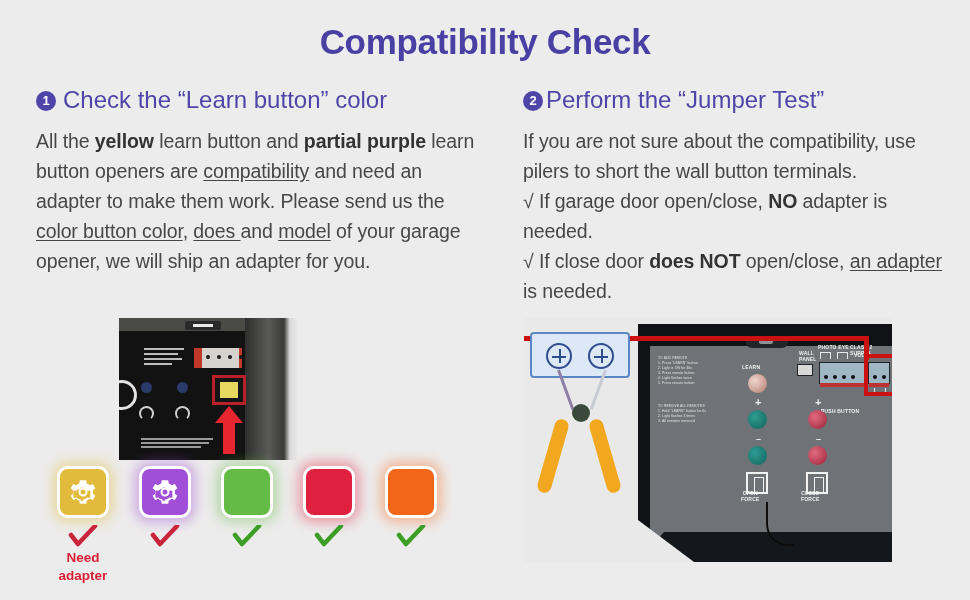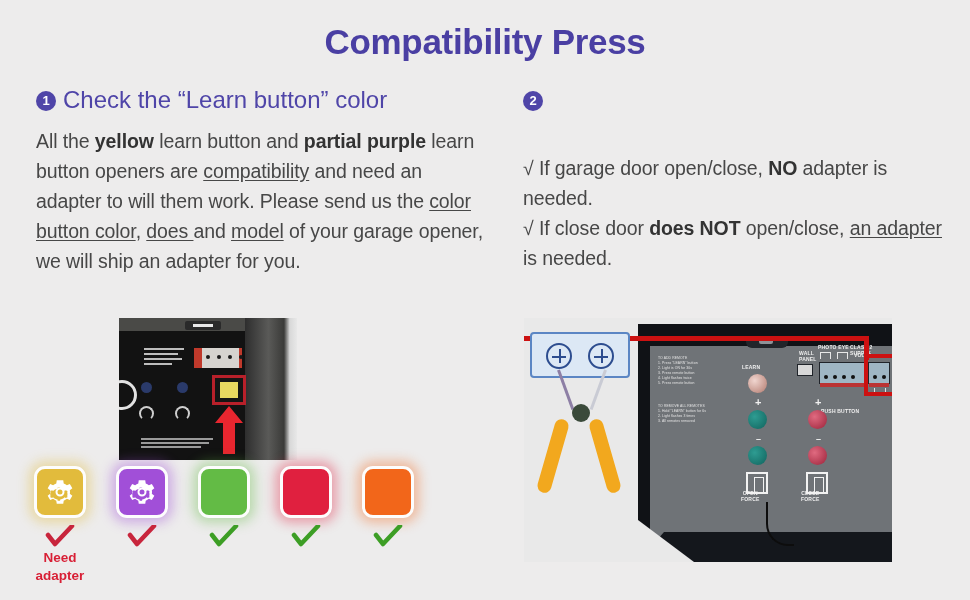--- a/index.html
+++ b/index.html
@@ -131,21 +131,21 @@
     background:#dce8f5; border:2px solid #5b86c4; border-radius:4px;
   }
   .pr-screw { position:absolute; top:9px; width:26px; height:26px; border-radius:50%; border:2.5px solid #2d4d8f; }
   .pr-screw::before{content:"";position:absolute;left:4px;top:10.5px;width:14px;height:2.5px;background:#2d4d8f;}
   .pr-screw::after {content:"";position:absolute;left:10.5px;top:4px;width:2.5px;height:14px;background:#2d4d8f;}
   .pr-jaw { position:absolute; width:3px; background:#9a9aa8; transform-origin: top center; }
   .pr-pivot{ position:absolute; left:48px; top:86px; width:18px; height:18px; border-radius:50%; background:#3a4a3a; }
   .pr-handle { position:absolute; width:14px; height:76px; background:#f2a81e; border-radius:8px; }
 
   
-  .swatches { position:absolute; left:29px; top:466px; display:flex; gap:20px; }
+  .swatches { position:absolute; left:52px; top:466px; display:flex; gap:20px; }
   .sw-cell { width:62px; display:flex; flex-direction:column; align-items:center; }
   .sw-box {
     width:52px; height:52px; border-radius:11px; border:3px solid #fdfdfd;
     display:flex; align-items:center; justify-content:center;
   }
   .sw-yellow { background:#e2bb3c; box-shadow:0 0 12px 5px rgba(226,187,60,.40); }
   .sw-purple { background:#a14fd8; box-shadow:0 0 12px 5px rgba(161,79,216,.40); }
   .sw-green  { background:#63bb45; box-shadow:0 0 12px 5px rgba(99,187,69,.38); }
   .sw-red    { background:#e0203f; box-shadow:0 0 12px 5px rgba(224,32,63,.38); }
   .sw-orange { background:#f2661a; box-shadow:0 0 12px 5px rgba(242,102,26,.38); }
@@ -153,28 +153,28 @@
   .sw-label {
     margin-top:2px; text-align:center; font-size:13.5px; font-weight:bold;
     color:#d81f35; line-height:18px; white-space:nowrap;
   }
 </style>
 </head>
 <body>
 
 <div class="page">
 
-  <div class="title">Compatibility Press</div>
+  <div class="title">Compatibility Check</div>
 
   <div class="col col-left">
     <div class="heading">
       <span class="badge">1</span>
       <span>Check the “Learn button” color</span>
     </div>
-    <div class="body-text"><span>All the </span><b>yellow</b><span> learn button and </span><b>partial purple</b><span> learn button openers are </span><u>compatibility</u><span> and need an adapter to will them work. Please send us the </span><u>color button color</u><span>, </span><u>does </u><span>and </span><u>model</u><span> of your garage opener, we will ship an adapter for you.</span></div>
+    <div class="body-text"><span>All the </span><b>yellow</b><span> learn button and </span><b>partial purple</b><span> learn button openers are </span><u>compatibility</u><span> and need an adapter to make them work. Please send us the </span><u>color button color</u><span>, </span><u>does </u><span>and </span><u>model</u><span> of your garage opener, we will ship an adapter for you.</span></div>
   </div>
 
   <div class="photo-left">
     <div class="pl-body"></div>
     <div class="pl-slot"></div>
     <div class="pl-narrowslot"></div>
     <div class="pl-righthandle"></div>
     <div class="pl-circleedge"></div>
 
     <div class="pl-textblock">
@@ -207,22 +207,23 @@
     <div class="pl-bottomtext">
       <div class="pl-bl" style="width:72px"></div>
       <div class="pl-bl" style="width:68px"></div>
       <div class="pl-bl" style="width:60px"></div>
     </div>
   </div>
 
   <div class="col col-right">
     <div class="heading tight">
       <span class="badge">2</span>
-    </div>
-    <div class="body-text"><br><span>√ If garage door open/close, </span><b>NO</b><span> adapter is needed.</span><br><span>√ If close door </span><b>does NOT</b><span> open/close, </span><u>an adapter</u><span> is needed.</span></div>
+      <span>Perform the “Jumper Test”</span>
+    </div>
+    <div class="body-text"><span>If you are not sure about the compatibility, use pilers to short the wall button terminals.</span><br><span>√ If garage door open/close, </span><b>NO</b><span> adapter is needed.</span><br><span>√ If close door </span><b>does NOT</b><span> open/close, </span><u>an adapter</u><span> is needed.</span></div>
   </div>
 
   <div class="photo-right">
     <div class="pr-unit">
       <div class="pr-topbar"></div>
       <div class="pr-topbump"></div>
       <div class="pr-leftrail"></div>
       <div class="pr-botrail"></div>
 
       <div class="pr-instr" style="left:20px; top:32px; width:68px;">TO ADD REMOTE<br>1. Press “LEARN” button<br>2. Light is ON for 30s<br>3. Press remote button<br>4. Light flashes twice<br>5. Press remote button</div>

